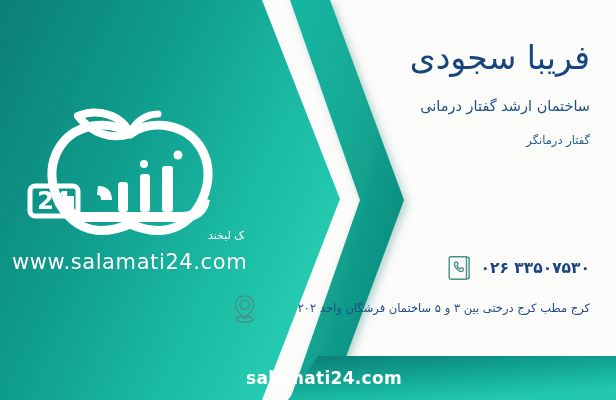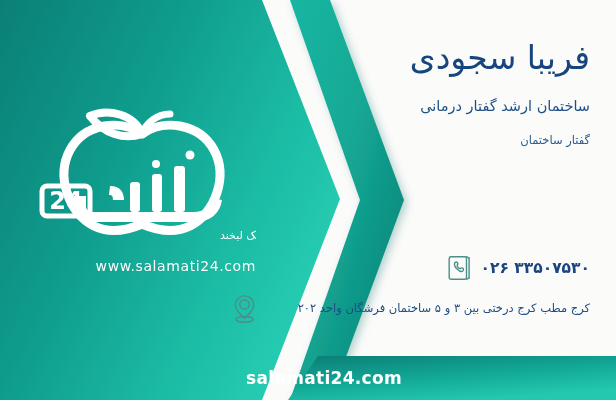--- a/index.html
+++ b/index.html
@@ -23,41 +23,41 @@
     top: 0;
     left: 0;
     width: 616px;
     height: 400px;
     pointer-events: none;
   }
 
   
   #logo-block {
     position: absolute;
-    left: 24px;
+    left: 12px;
     top: 108px;
     width: 232px;
     height: 168px;
     z-index: 6;
   }
   #logo-mark {
     position: absolute;
     left: 0;
     top: 0;
     width: 232px;
     height: 140px;
   }
   #logo-url {
     position: absolute;
     left: 0;
     bottom: 2px;
     width: 232px;
-    text-align: right;
+    text-align: left;
     color: #ffffff;
-    font-size: 14px;
+    font-size: 21px;
     letter-spacing: 0.6px;
     font-family: "DejaVu Sans", "Liberation Sans", sans-serif;
     direction: ltr;
     text-shadow: 0 0 1px rgba(0,0,0,0.12);
   }
 
   
   #name {
     position: absolute;
     right: 26px;
@@ -225,21 +225,21 @@
       <text x="196" y="131" text-anchor="end" font-family="DejaVu Sans, sans-serif" font-size="11" fill="#ffffff" direction="rtl">برای یک لبخند</text>
     </svg>
 
     <div id="logo-url">www.salamati24.com</div>
   </div>
 
   <div id="name">فریبا  سجودی</div>
 
   <div id="degree">ساختمان ارشد گفتار درمانی</div>
 
-  <div id="role">گفتار ساختمان</div>
+  <div id="role">گفتار درمانگر</div>
 
   <div class="contact-row" id="row-phone">
     <span class="c-icon">
       <svg viewBox="0 0 30 32" width="26" height="28" xmlns="http://www.w3.org/2000/svg" fill="none" stroke="#4a8f88" stroke-width="1.6" stroke-linecap="round" stroke-linejoin="round">
         <rect x="2.5" y="3" width="20" height="26" rx="2"></rect>
         <line x1="25.5" y1="4.5" x2="25.5" y2="27.5"></line>
         <line x1="22.5" y1="3" x2="25.5" y2="4.5"></line>
         <line x1="22.5" y1="29" x2="25.5" y2="27.5"></line>
         <path d="M9,10 c0,0 1.6,-1.4 2.6,-0.6 c1,0.8 1.2,2.4 0.5,3 c-0.7,0.6 -0.5,1.6 0.8,3
                  c1.3,1.4 2.3,1.6 2.9,0.9 c0.6,-0.7 2.2,-0.5 3,0.5 c0.8,1 -0.6,2.6 -0.6,2.6

